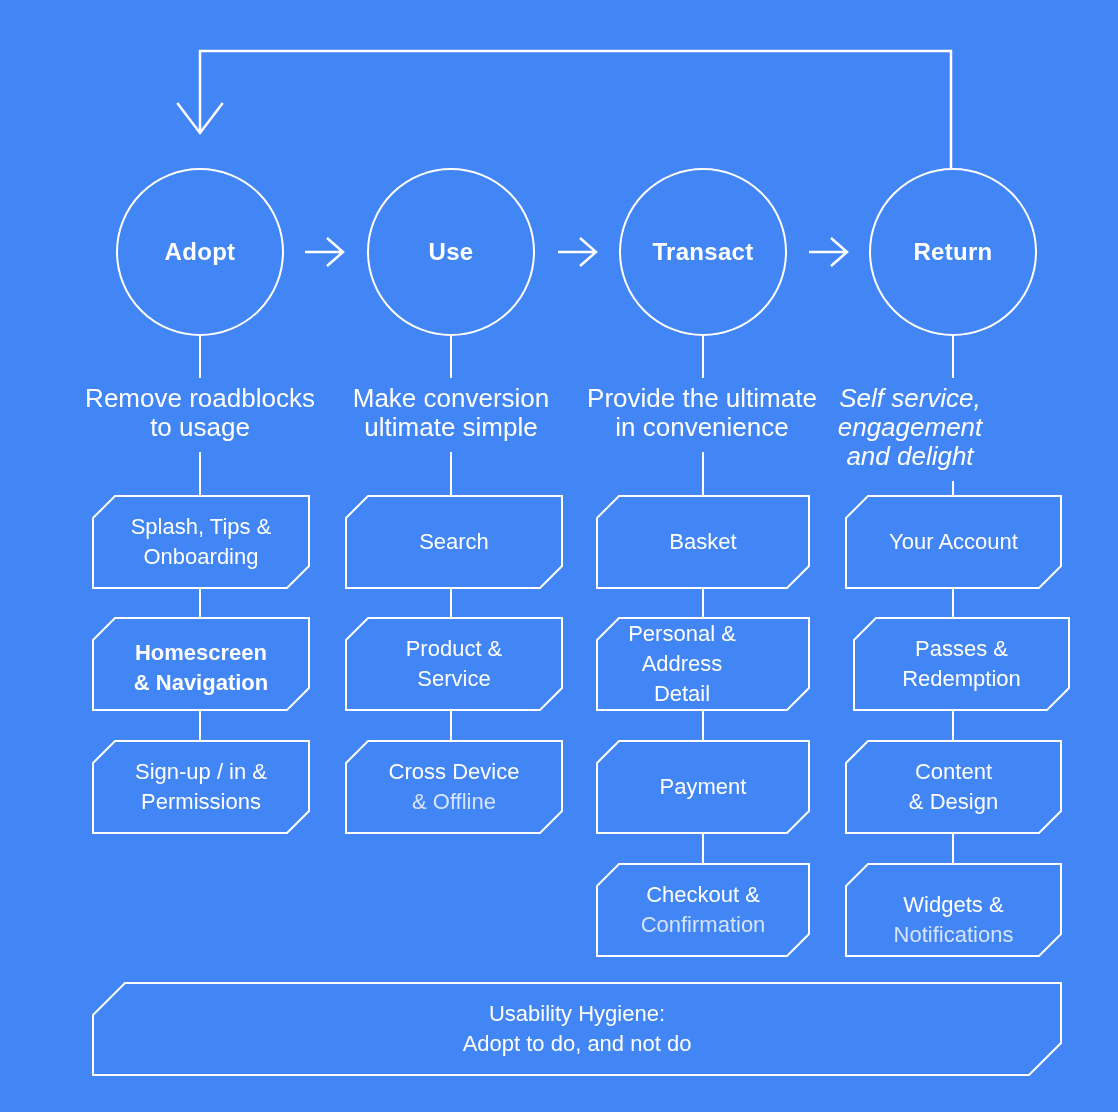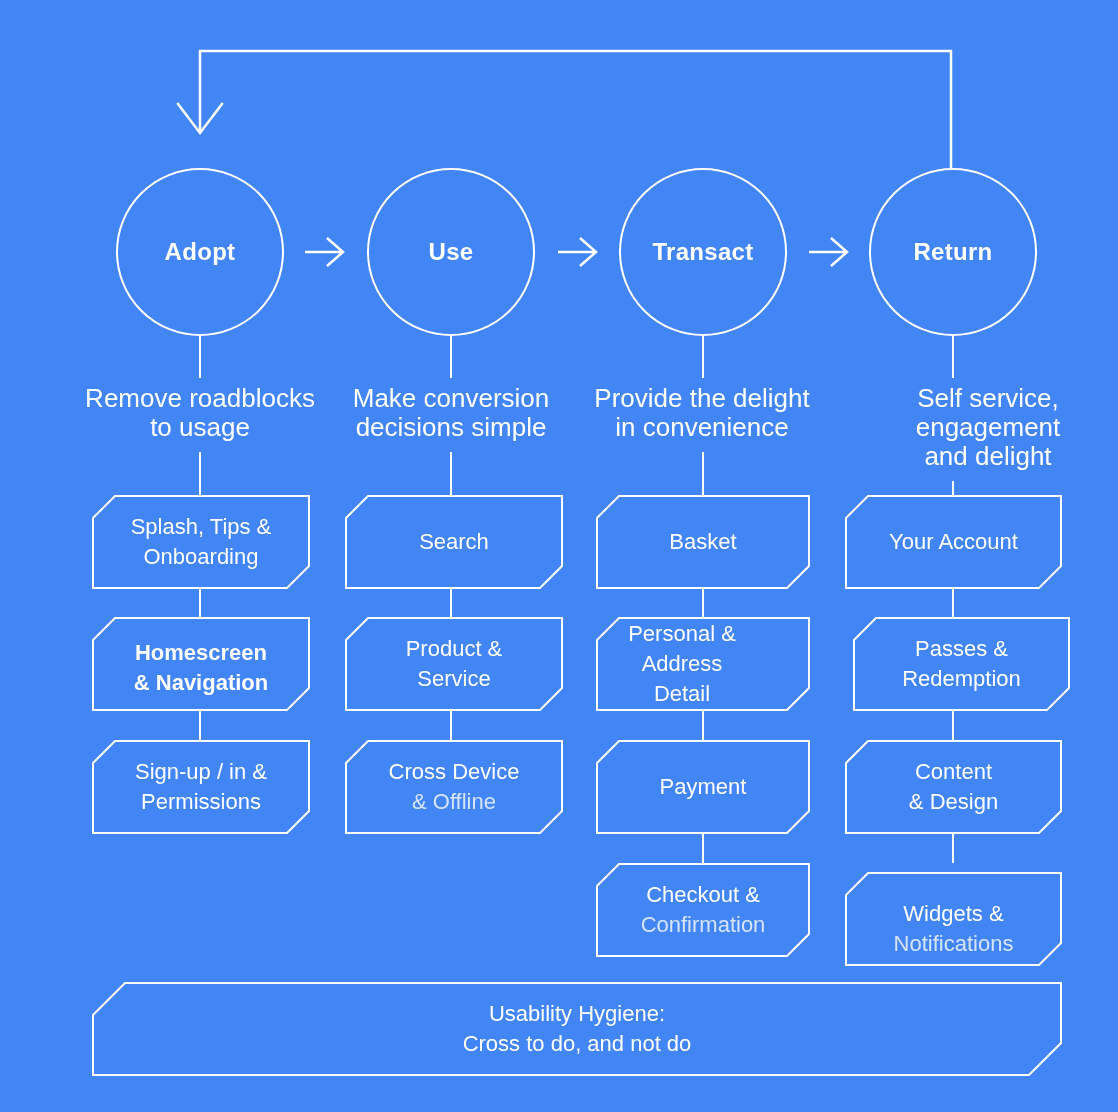--- a/index.html
+++ b/index.html
@@ -114,24 +114,24 @@
   </svg>
 
   <div class="vline" style="left:199px;top:336px;height:42px;"></div>
   <div class="vline" style="left:450px;top:336px;height:42px;"></div>
   <div class="vline" style="left:702px;top:336px;height:42px;"></div>
   <div class="vline" style="left:952px;top:336px;height:42px;"></div>
 
   <div class="caption" style="left:80px;top:384px;width:240px;">Remove roadblocks
 to usage</div>
   <div class="caption" style="left:331px;top:384px;width:240px;">Make conversion
-decisions simple</div>
-  <div class="caption" style="left:582px;top:384px;width:240px;">Provide the delight
+ultimate simple</div>
+  <div class="caption" style="left:582px;top:384px;width:240px;">Provide the ultimate
 in convenience</div>
-  <div class="caption" style="left:868px;top:384px;width:240px;">Self service,
+  <div class="caption" style="left:790px;top:384px;width:240px;font-style:italic;">Self service,
 engagement
 and delight</div>
 
   <div class="vline" style="left:199px;top:452px;height:43px;"></div>
   <div class="vline" style="left:450px;top:452px;height:43px;"></div>
   <div class="vline" style="left:702px;top:452px;height:43px;"></div>
   <div class="vline" style="left:952px;top:481px;height:14px;"></div>
 
   <div class="vline" style="left:199px;top:589px;height:28px;"></div>
   <div class="vline" style="left:199px;top:711px;height:29px;"></div>
@@ -257,33 +257,33 @@
   </div>
   <div class="cbox" style="left:845px;top:740px;width:217px;height:94px;">
     <svg width="217" height="94" viewBox="0 0 217 94">
         <path d="M1,23 L23,1 L216,1 L216,71 L194,93 L1,93 Z" fill="none" stroke="#ffffff" stroke-width="2"></path>
       </svg>
     <div class="txt">
       <span>Content</span>
       <span>&amp; Design</span>
     </div>
   </div>
-  <div class="cbox" style="left:845px;top:863px;width:217px;height:114px;margin-top:9px;">
+  <div class="cbox" style="left:845px;top:863px;width:217px;height:114px;">
     <svg width="217" height="94" viewBox="0 0 217 94">
         <path d="M1,23 L23,1 L216,1 L216,71 L194,93 L1,93 Z" fill="none" stroke="#ffffff" stroke-width="2"></path>
       </svg>
     <div class="txt">
       <span>Widgets &amp;</span>
       <span class="l2">Notifications</span>
     </div>
   </div>
 
   <div id="hygiene">
     <svg width="970" height="94" viewBox="0 0 970 94">
         <path d="M1,33 L33,1 L969,1 L969,61 L937,93 L1,93 Z" fill="none" stroke="#ffffff" stroke-width="2"></path>
       </svg>
     <div class="txt">
       <span>Usability Hygiene:</span>
-      <span>Cross to do, and not do</span>
+      <span>Adopt to do, and not do</span>
     </div>
   </div>
 
 </div>
 
 </body></html>

